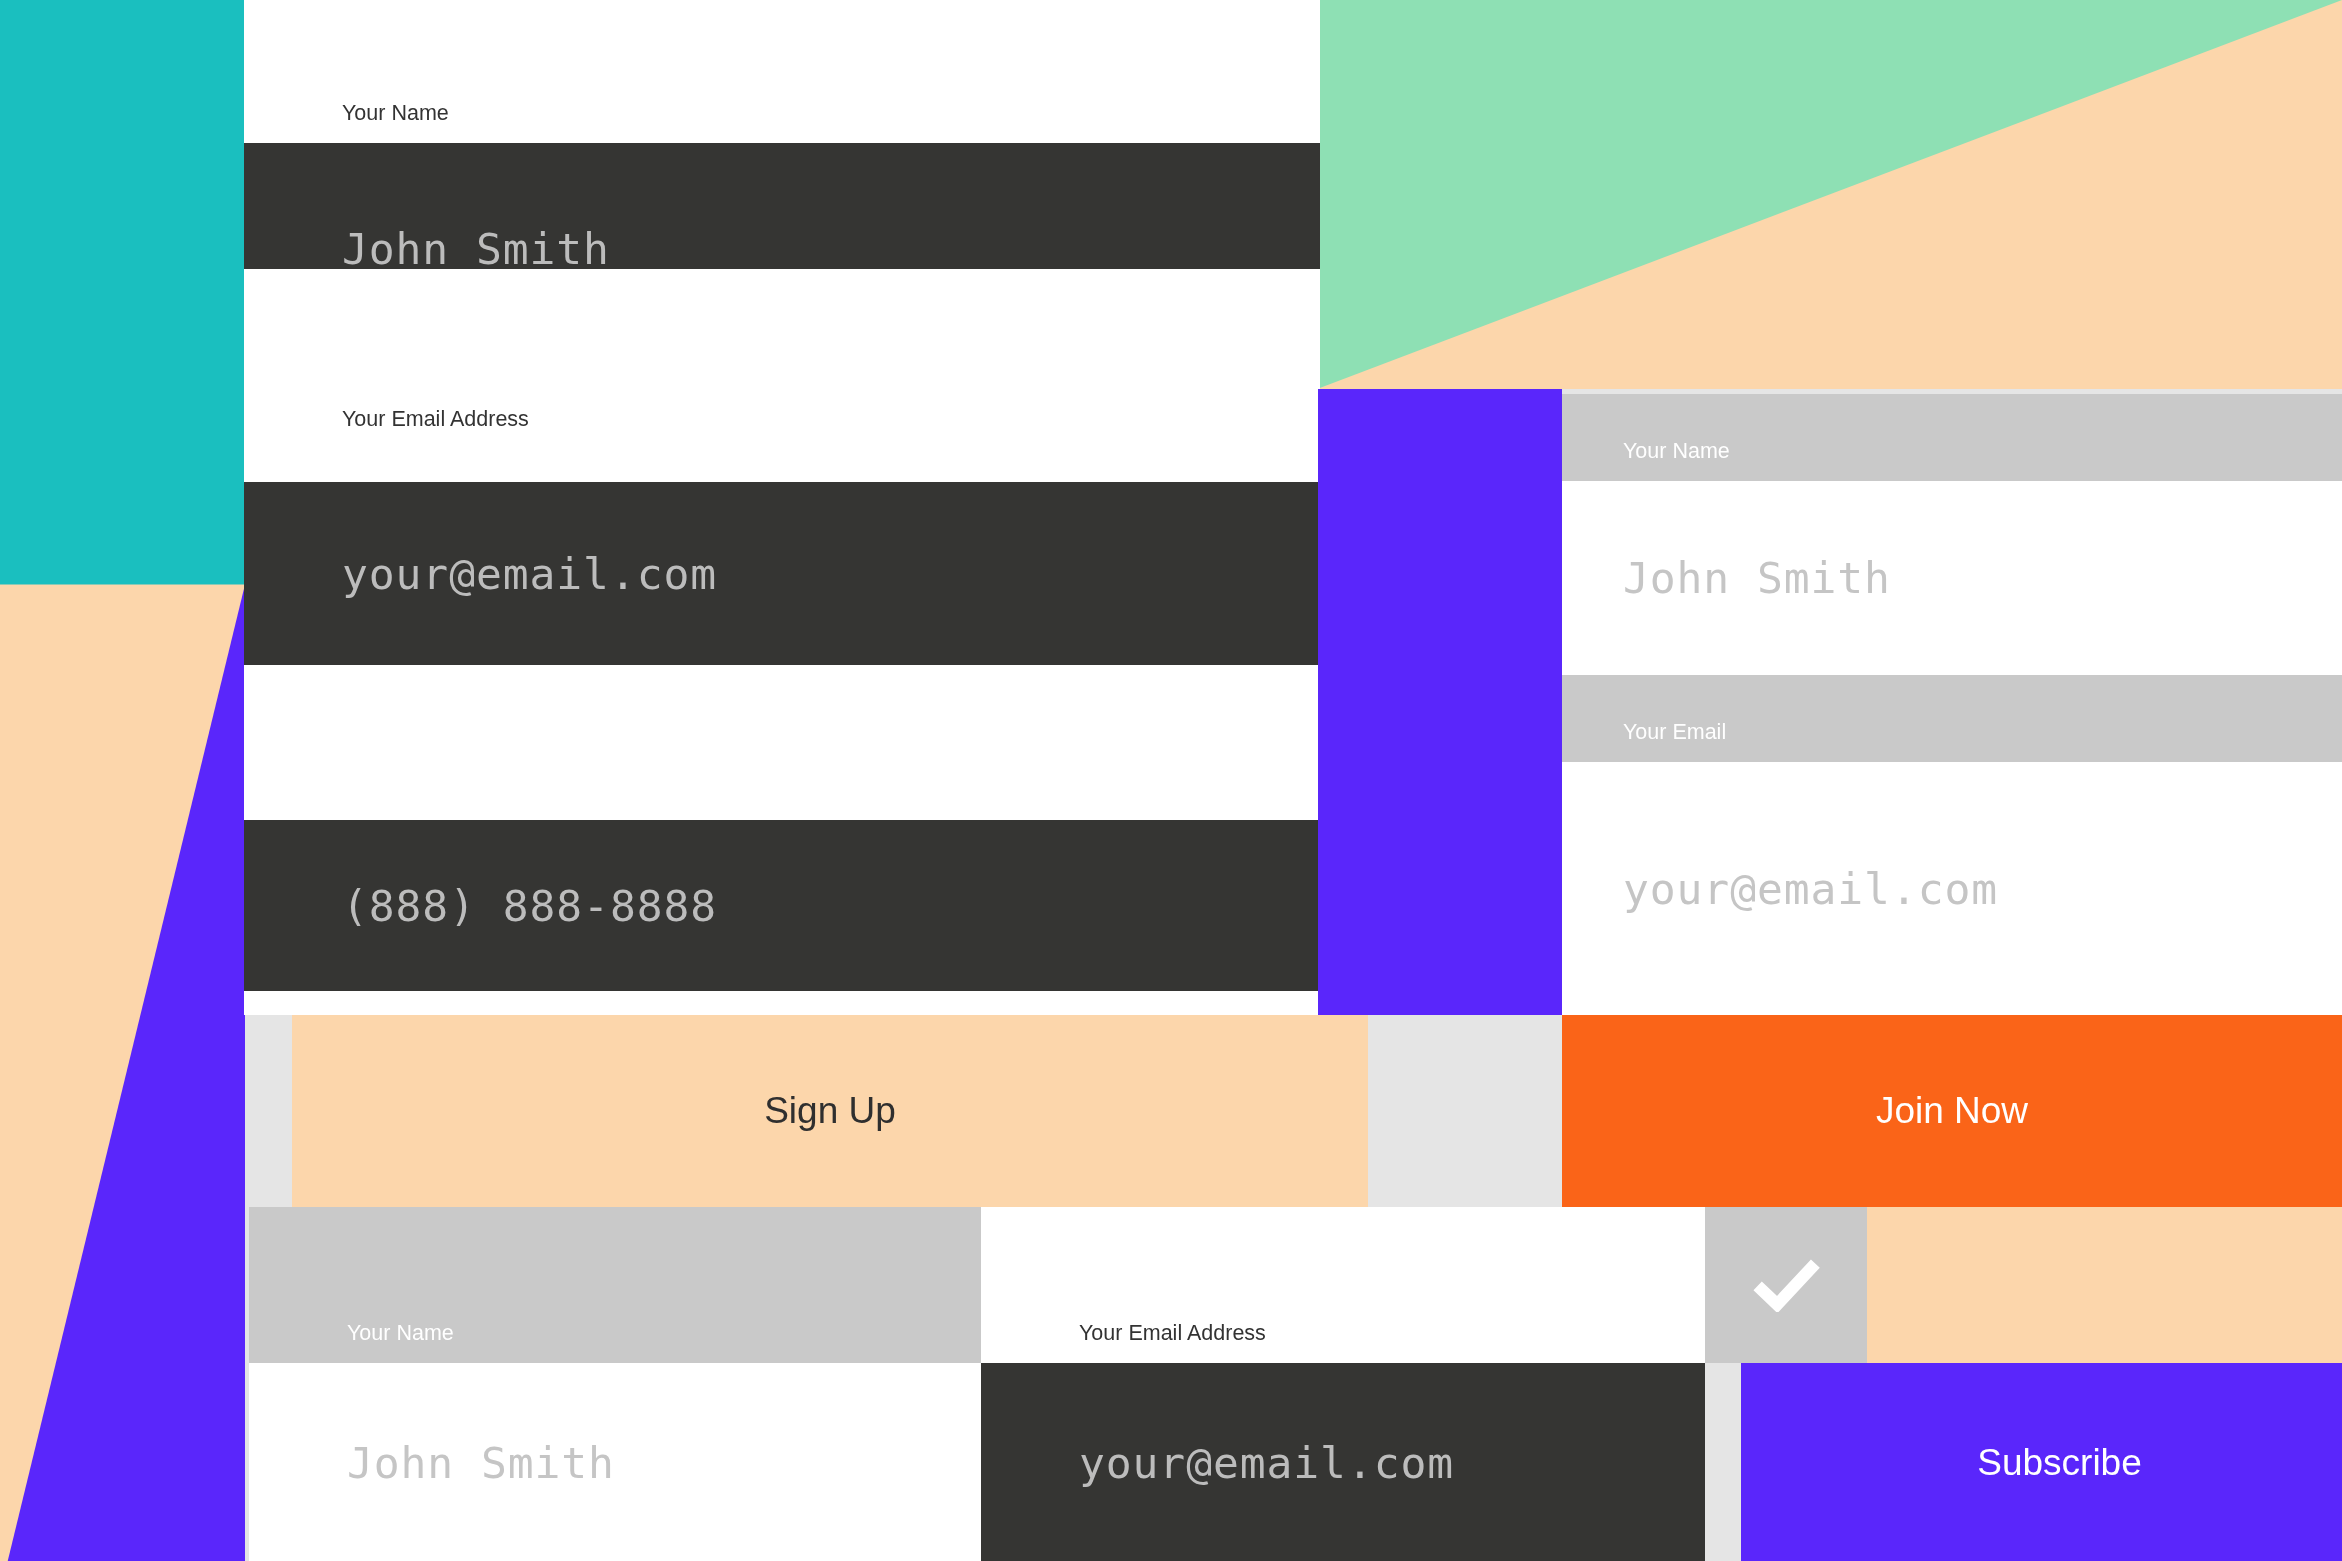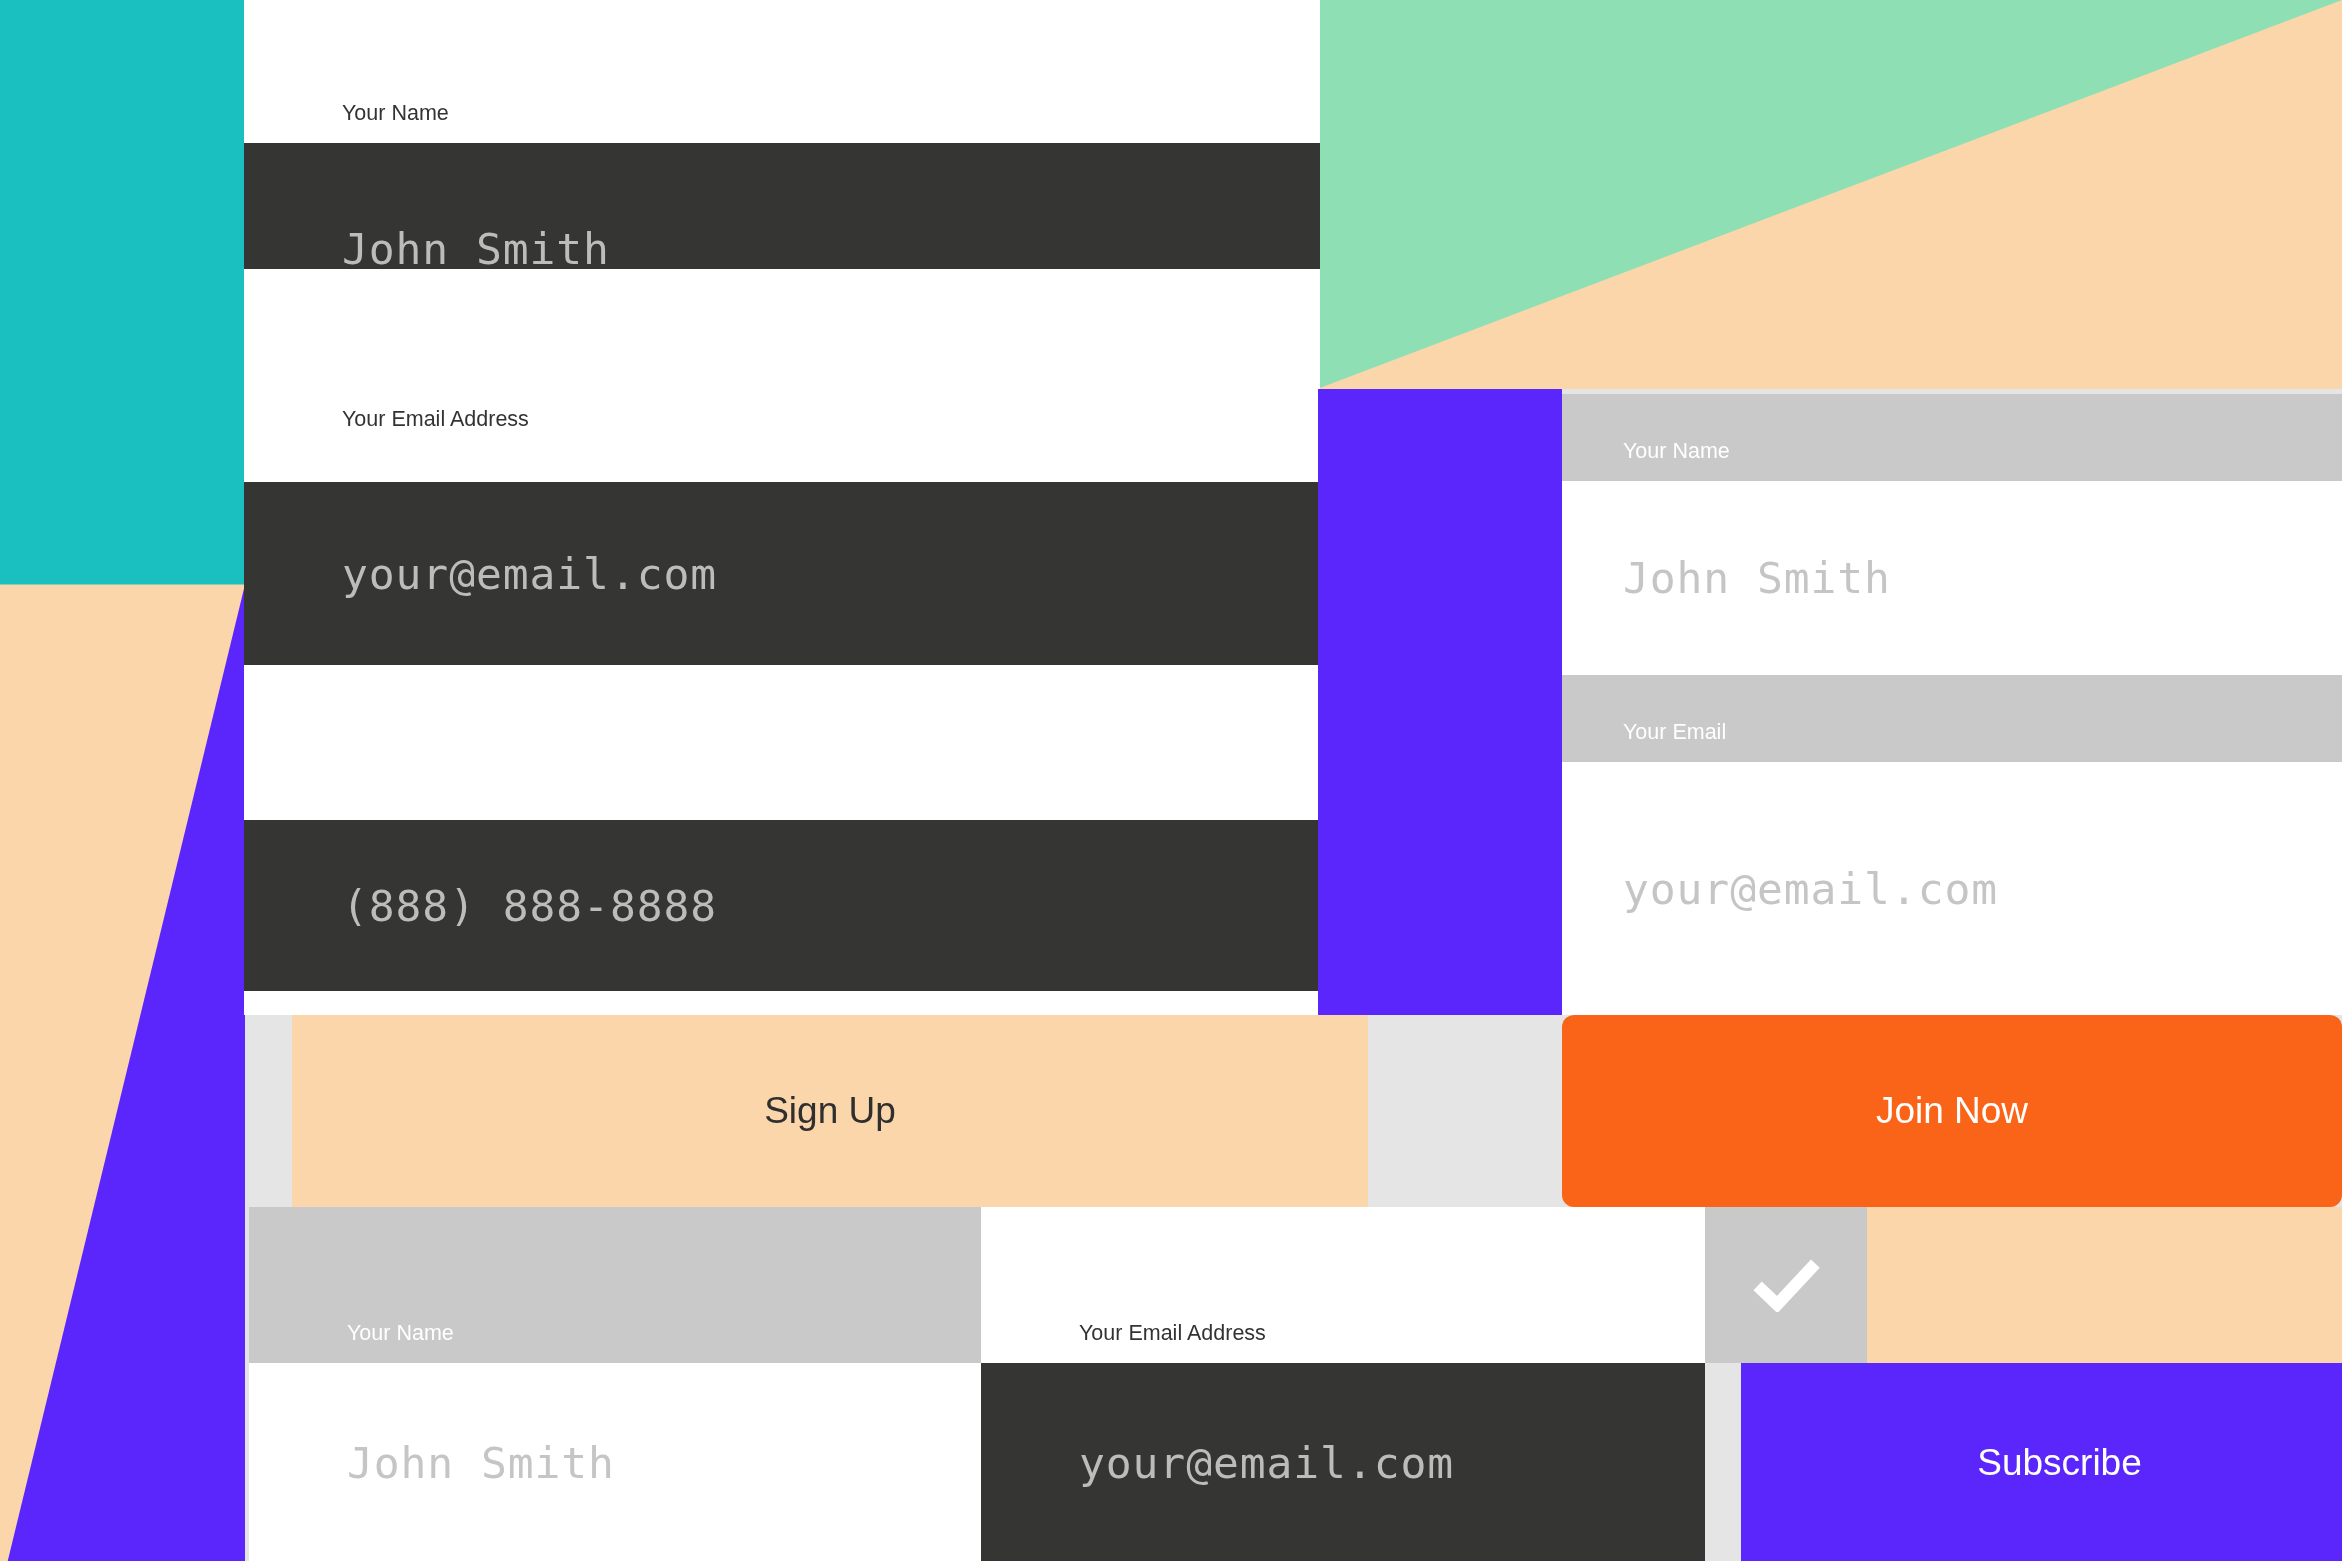--- a/index.html
+++ b/index.html
@@ -72,21 +72,21 @@
   }
   .btn {
     display: flex;
     align-items: center;
     justify-content: center;
     font-size: 37px;
     font-family: "Liberation Sans", sans-serif;
     box-sizing: border-box;
   }
   .btn-peach { background: #fcd6ab; color: #2f2f2f; }
-  .btn-orange { background: #fa6418; color: #ffffff; border-radius: 12px; }
+  .btn-orange { background: #fa6418; color: #ffffff; }
   .btn-purple { background: #5a26fb; color: #ffffff; }
 
   .pad-left-105 { padding-left: 98px; }
   .pad-left-65 { padding-left: 61px; }
   .pad-bottom-18 { padding-bottom: 17px; }
 
   #checkbox-tile {
     background: #c9c9c9;
     display: flex;
     align-items: center;

